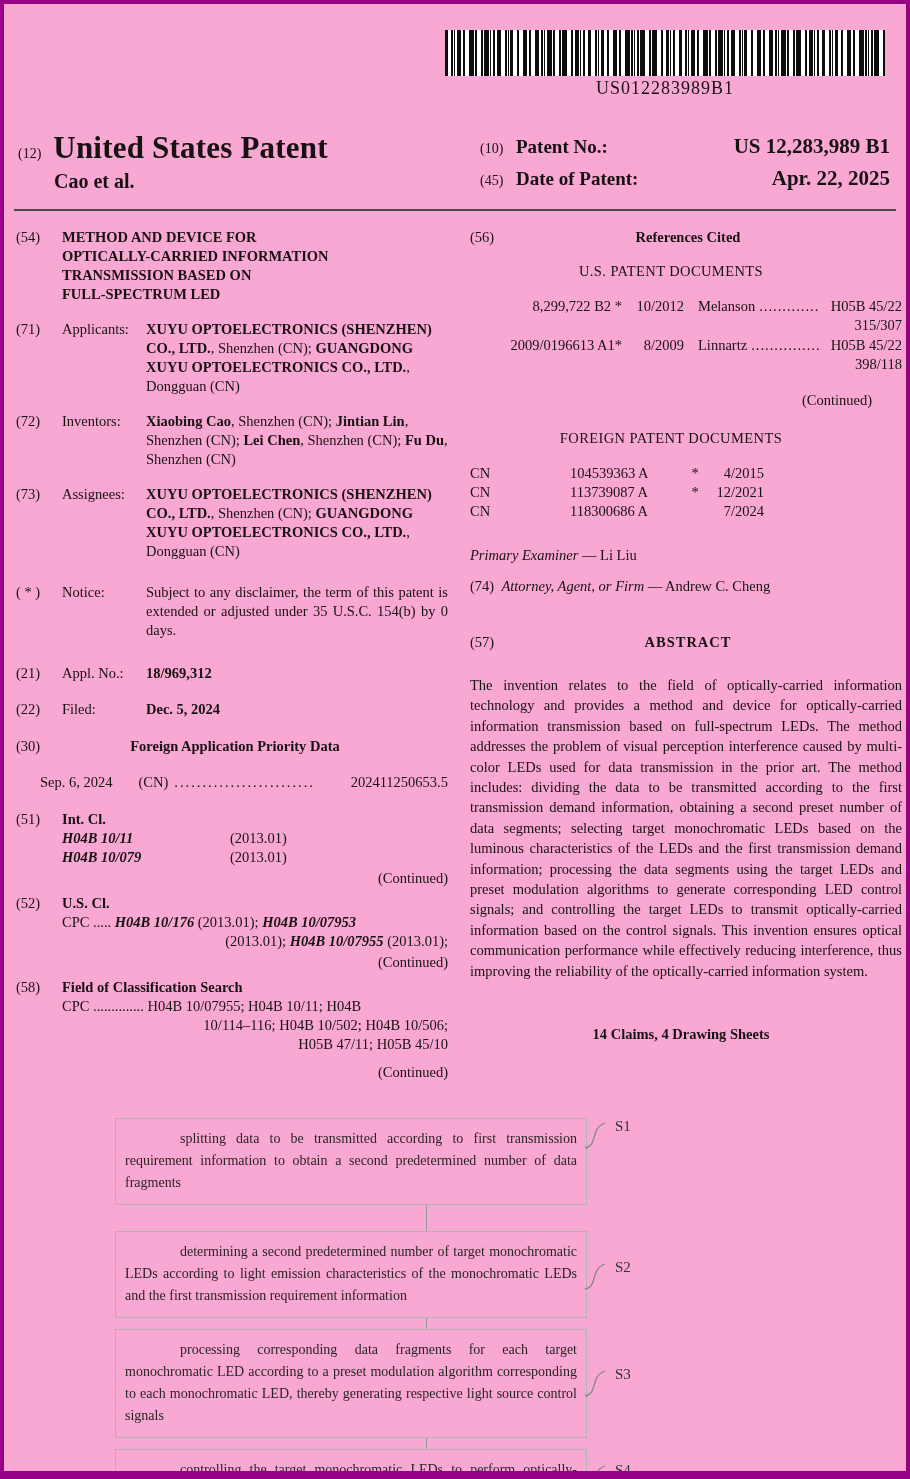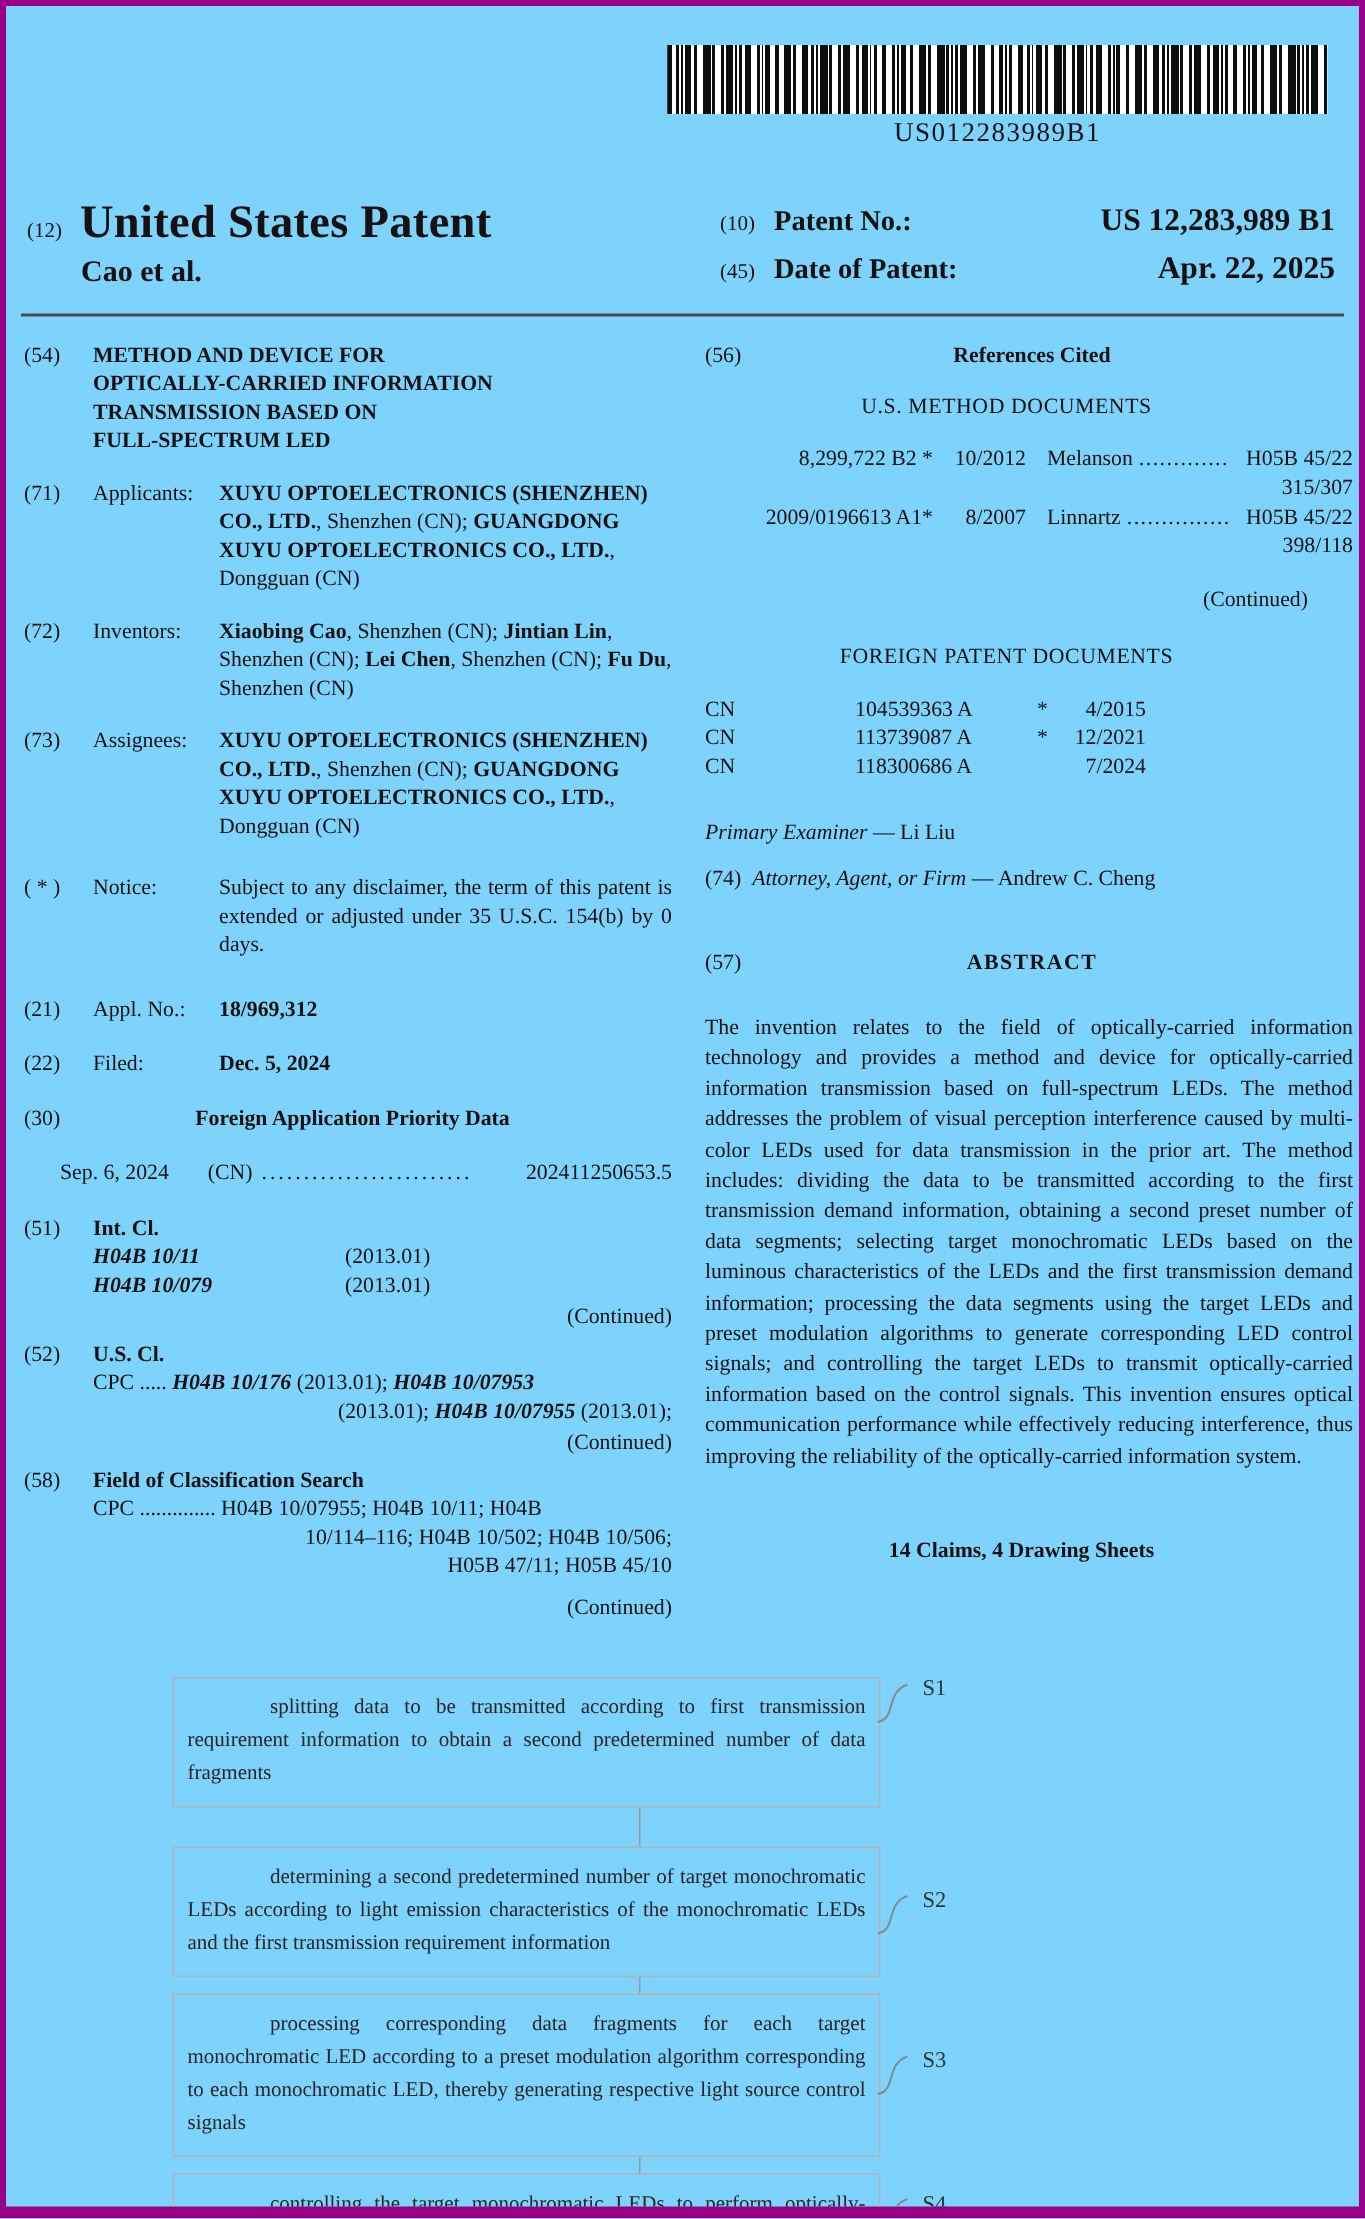--- a/index.html
+++ b/index.html
@@ -1,18 +1,18 @@
 <!DOCTYPE html>
 <html><head>
 <meta charset="utf-8">
 <style>
   * { box-sizing: border-box; margin: 0; padding: 0; }
   html,body { background:#fff; }
   body { width:910px; font-family:"Liberation Serif", serif; color:#171111; }
-  .page { position:relative; width:910px; height:1479px; background:#7dd3fc;
+  .page { position:relative; width:910px; height:1479px; background:#f9a8d4;
           border:4px solid #990087; border-bottom-width:8px; overflow:hidden; }
   .b { font-weight:bold; }
   .i { font-style:italic; }
 
   
   .barcode-wrap { position:absolute; top:26px; left:438px; width:446px; text-align:center; }
   .barcode { height:46px; width:440px; margin:0 auto; background-color:#fff;
     background-image:
       repeating-linear-gradient(90deg,#0d0d0d 0 2px,transparent 2px 6px),
       repeating-linear-gradient(90deg,#0d0d0d 0 1px,transparent 1px 9px),
@@ -225,37 +225,37 @@
       </div>
     </div>
 
     <div class="col">
 
       <div class="r-heading">
         <span class="sec-num">(56)</span>
         <div class="hd">References Cited</div>
       </div>
 
-      <div class="docs-heading">U.S. METHOD DOCUMENTS</div>
+      <div class="docs-heading">U.S. PATENT DOCUMENTS</div>
 
       <div class="usrow">
         <div class="usrow-l1">
           <span class="us-num">8,299,722 B2 *</span>
           <span class="us-date">10/2012</span>
           <span class="us-name">Melanson</span>
           <span class="us-dots">.............</span>
           <span class="us-cls">H05B 45/22</span>
         </div>
         <div class="usrow-l2">315/307</div>
       </div>
 
       <div class="usrow">
         <div class="usrow-l1">
           <span class="us-num">2009/0196613 A1*</span>
-          <span class="us-date">8/2007</span>
+          <span class="us-date">8/2009</span>
           <span class="us-name">Linnartz</span>
           <span class="us-dots">...............</span>
           <span class="us-cls">H05B 45/22</span>
         </div>
         <div class="usrow-l2">398/118</div>
       </div>
 
       <div class="continued" style="margin:17px 30px 0 0;">(Continued)</div>
 
       <div class="docs-heading" style="margin-top:19px;">FOREIGN PATENT DOCUMENTS</div>

